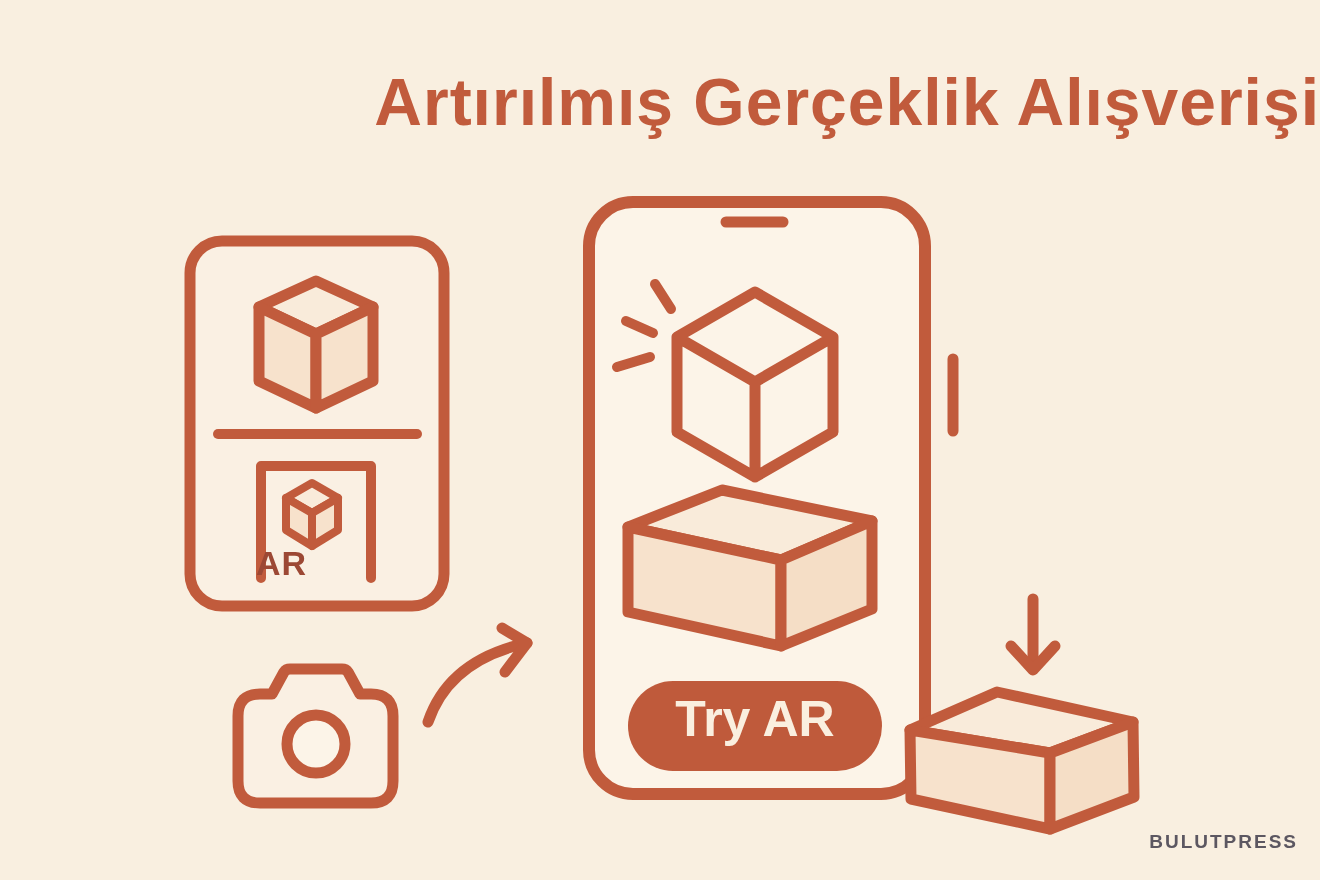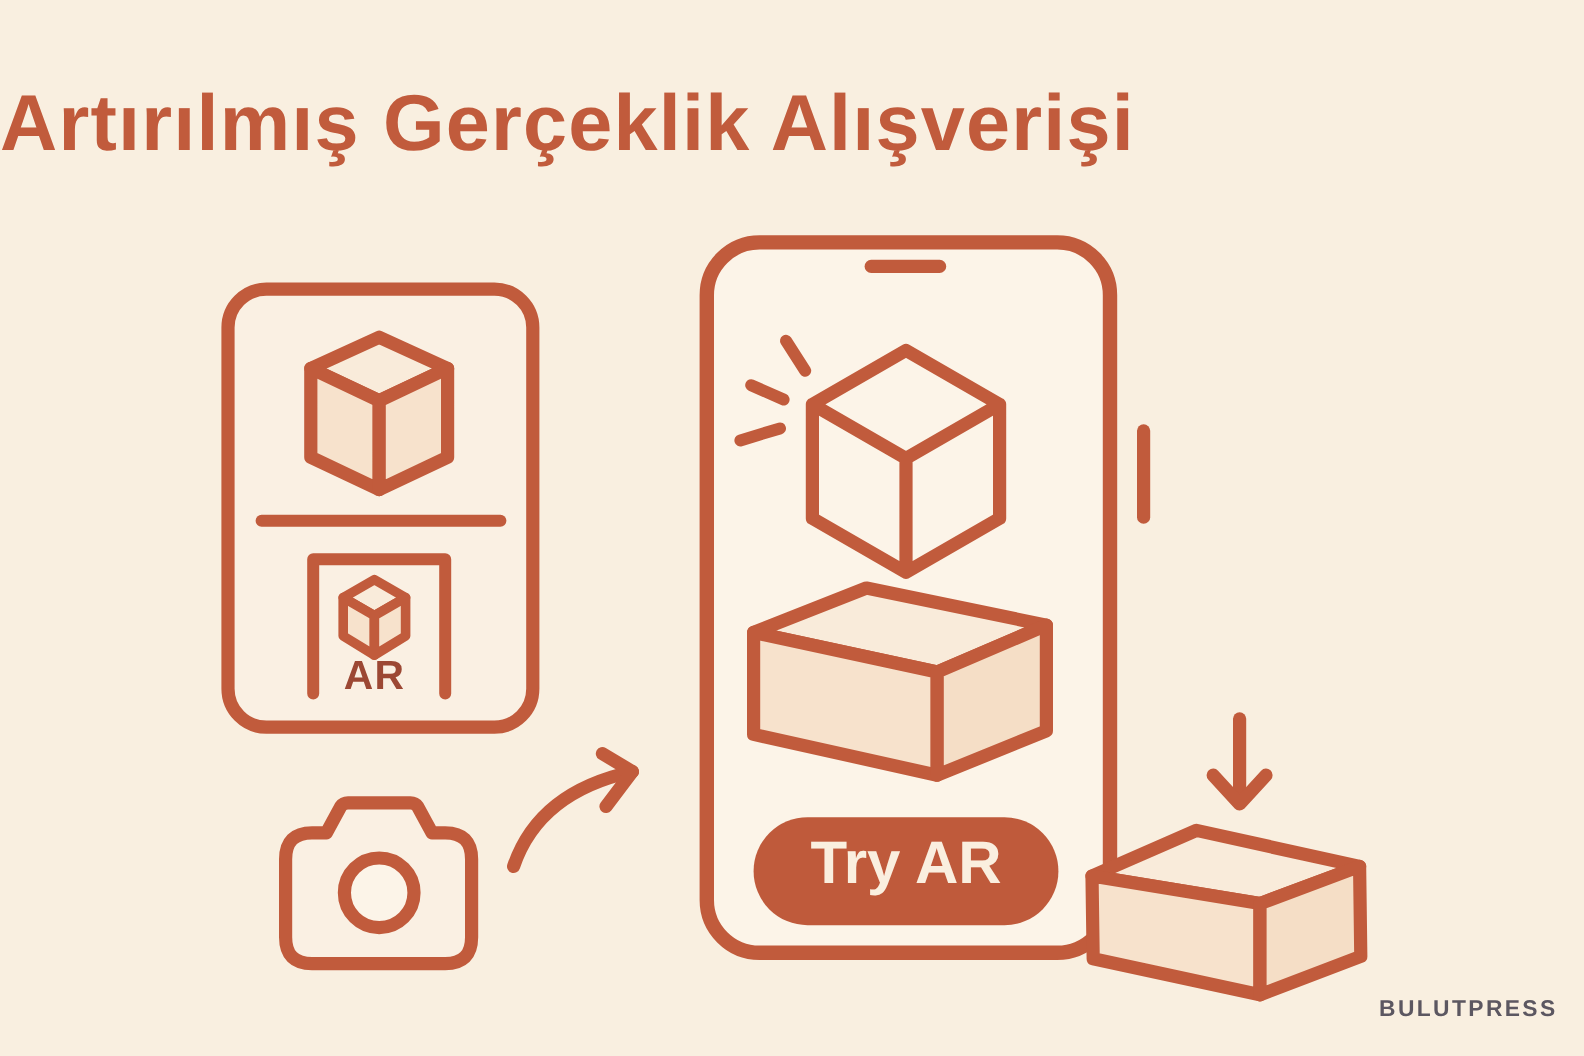--- a/index.html
+++ b/index.html
@@ -37,27 +37,27 @@
   .st8{stroke:var(--outline);stroke-width:8;stroke-linejoin:round;stroke-linecap:round;}
   .nofill{fill:none;}
   .f-card{fill:var(--card-fill);}
   .f-phone{fill:var(--phone-fill);}
   .f-top{fill:var(--face-top);}
   .f-side{fill:var(--face-side);}
   .f-sided{fill:var(--face-side-dark);}
 
   .page-title{
     position:absolute;left:0;right:0;top:64px;
-    text-align:left;
+    text-align:right;
     font-size:66px;font-weight:bold;letter-spacing:1px;
     color:var(--title-text);
   }
   .ar-label{
     position:absolute;left:256px;top:544px;width:112px;
-    text-align:center;
+    text-align:left;
     font-size:34px;font-weight:bold;letter-spacing:1px;
     color:var(--ar-text);
   }
   .try-ar-button{
     position:absolute;left:628px;top:681px;
     width:254px;height:90px;
     border:none;border-radius:45px;
     background:var(--button-fill);
     color:var(--button-text);
     font-family:"Liberation Sans",sans-serif;

